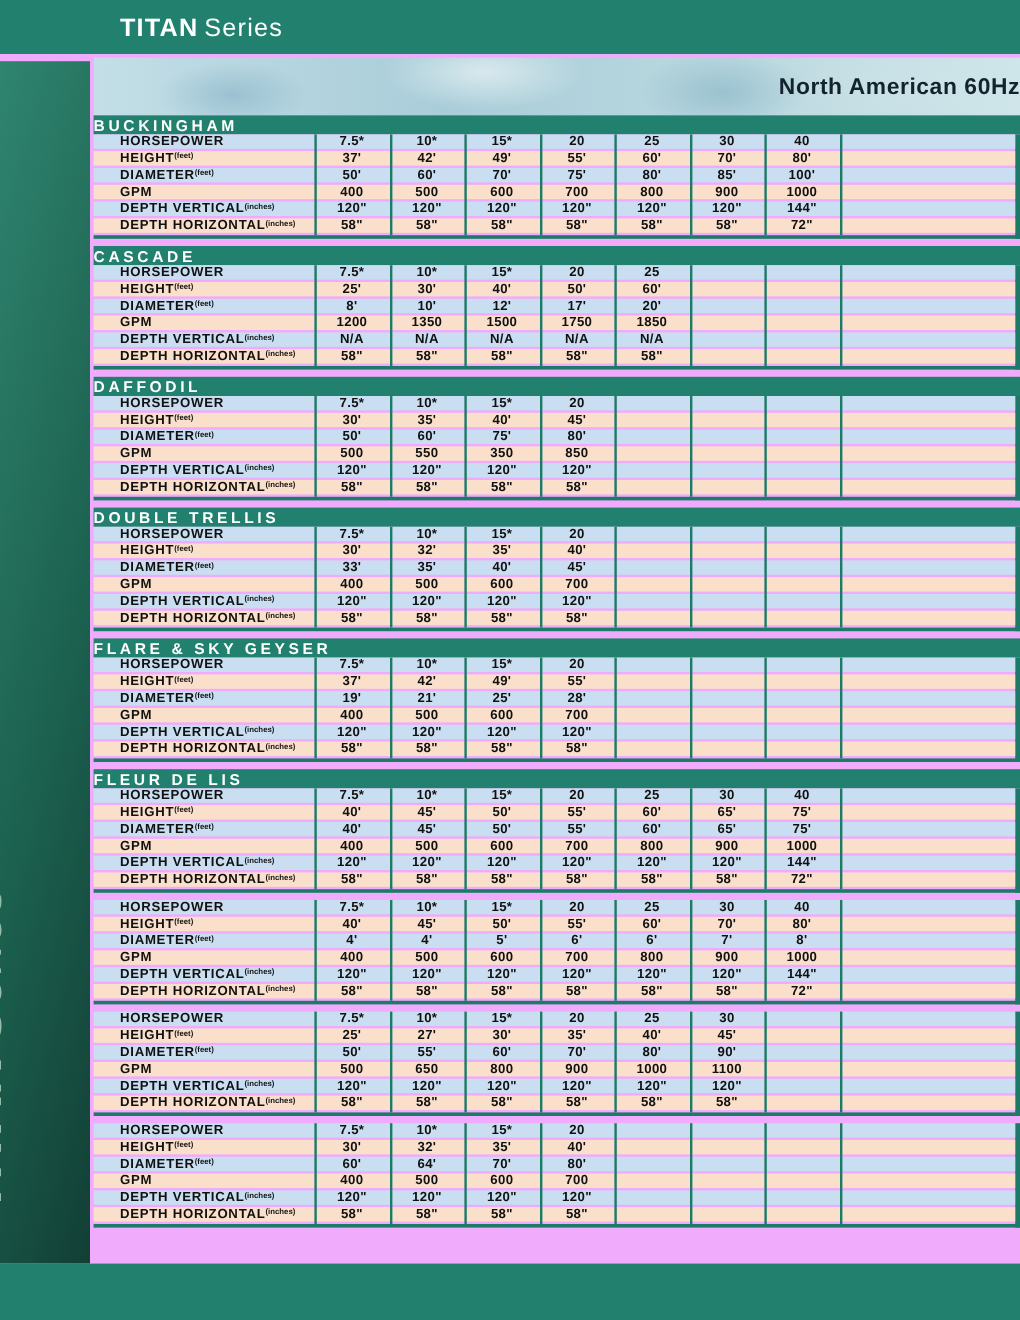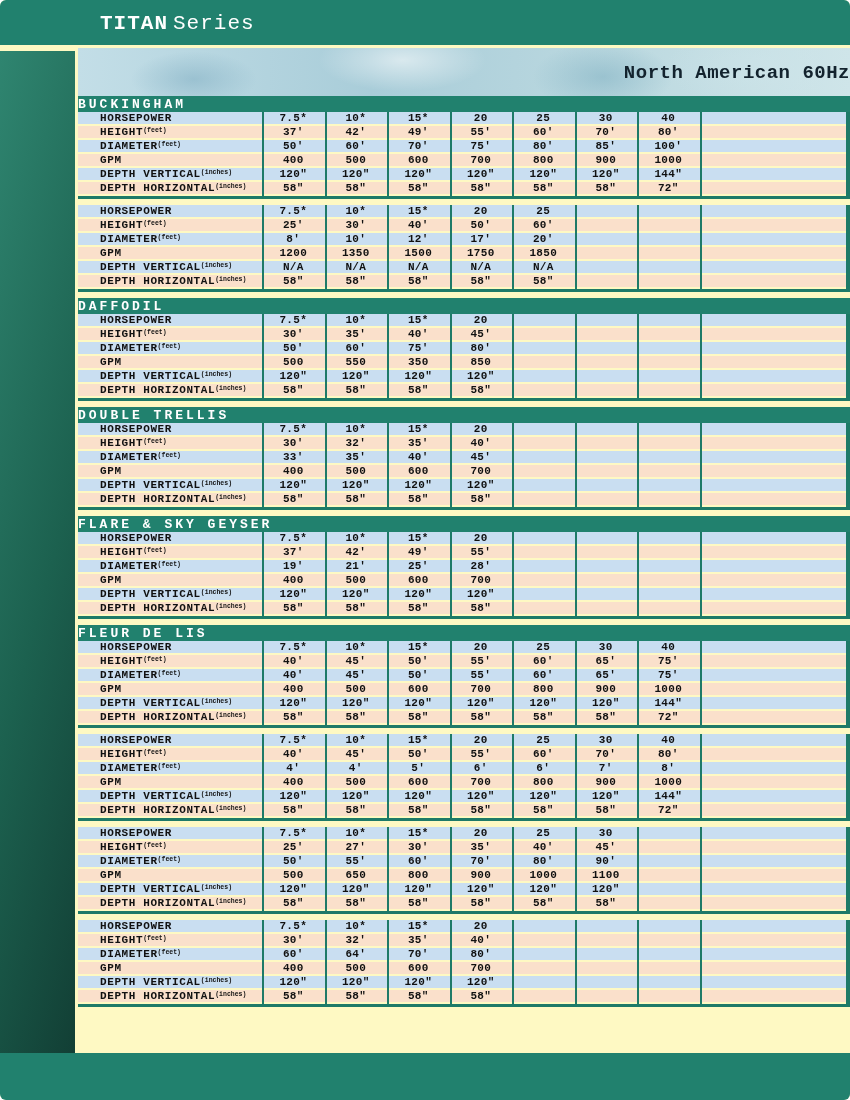--- a/index.html
+++ b/index.html
@@ -1,17 +1,17 @@
 <!DOCTYPE html>
 <html><head>
 <meta charset="utf-8">
 <style>
   html,body{margin:0;padding:0;background:#ffffff;}
-  .page{position:relative;width:850px;height:1100px;background:#fef9c3;overflow:hidden;
-        font-family:Liberation Mono, monospace;border-radius:6px;}
+  .page{position:relative;width:850px;height:1100px;background:#f0abfc;overflow:hidden;
+        font-family:Liberation Sans, sans-serif;}
 
   
   .top-band{position:absolute;left:0;top:0;width:850px;height:45px;background:#21816e;}
   .brand{position:absolute;left:100px;top:0;height:45px;line-height:47px;color:#ffffff;
          font-size:21px;letter-spacing:1px;}
   .brand .b{font-weight:bold;}
   .brand .r{font-weight:normal;margin-left:5px;}
 
   
   .bottom-band{position:absolute;left:0;bottom:0;width:850px;height:47px;background:#21816e;}
@@ -148,20 +148,21 @@
             <div class="vline" style="left: 246.5px;"></div>
             <div class="vline" style="left: 309px;"></div>
             <div class="vline" style="left: 371.5px;"></div>
             <div class="vline" style="left: 434px;"></div>
             <div class="vline" style="left: 496.5px;"></div>
             <div class="vline" style="left: 559px;"></div>
             <div class="vline" style="left: 621.5px;"></div>
           </div>
         </div>
         <div class="section">
+          <div class="sec-header">CASCADE</div>
           <div class="tbl">
             <div class="row r-blue">
               <div class="cell c-label"><span>HORSEPOWER</span><span class="sup"></span></div>
               <div class="cell c-val">7.5*</div>
               <div class="cell c-val">10*</div>
               <div class="cell c-val">15*</div>
               <div class="cell c-val">20</div>
               <div class="cell c-val">25</div>
               <div class="cell c-val"></div>
               <div class="cell c-val"></div>

